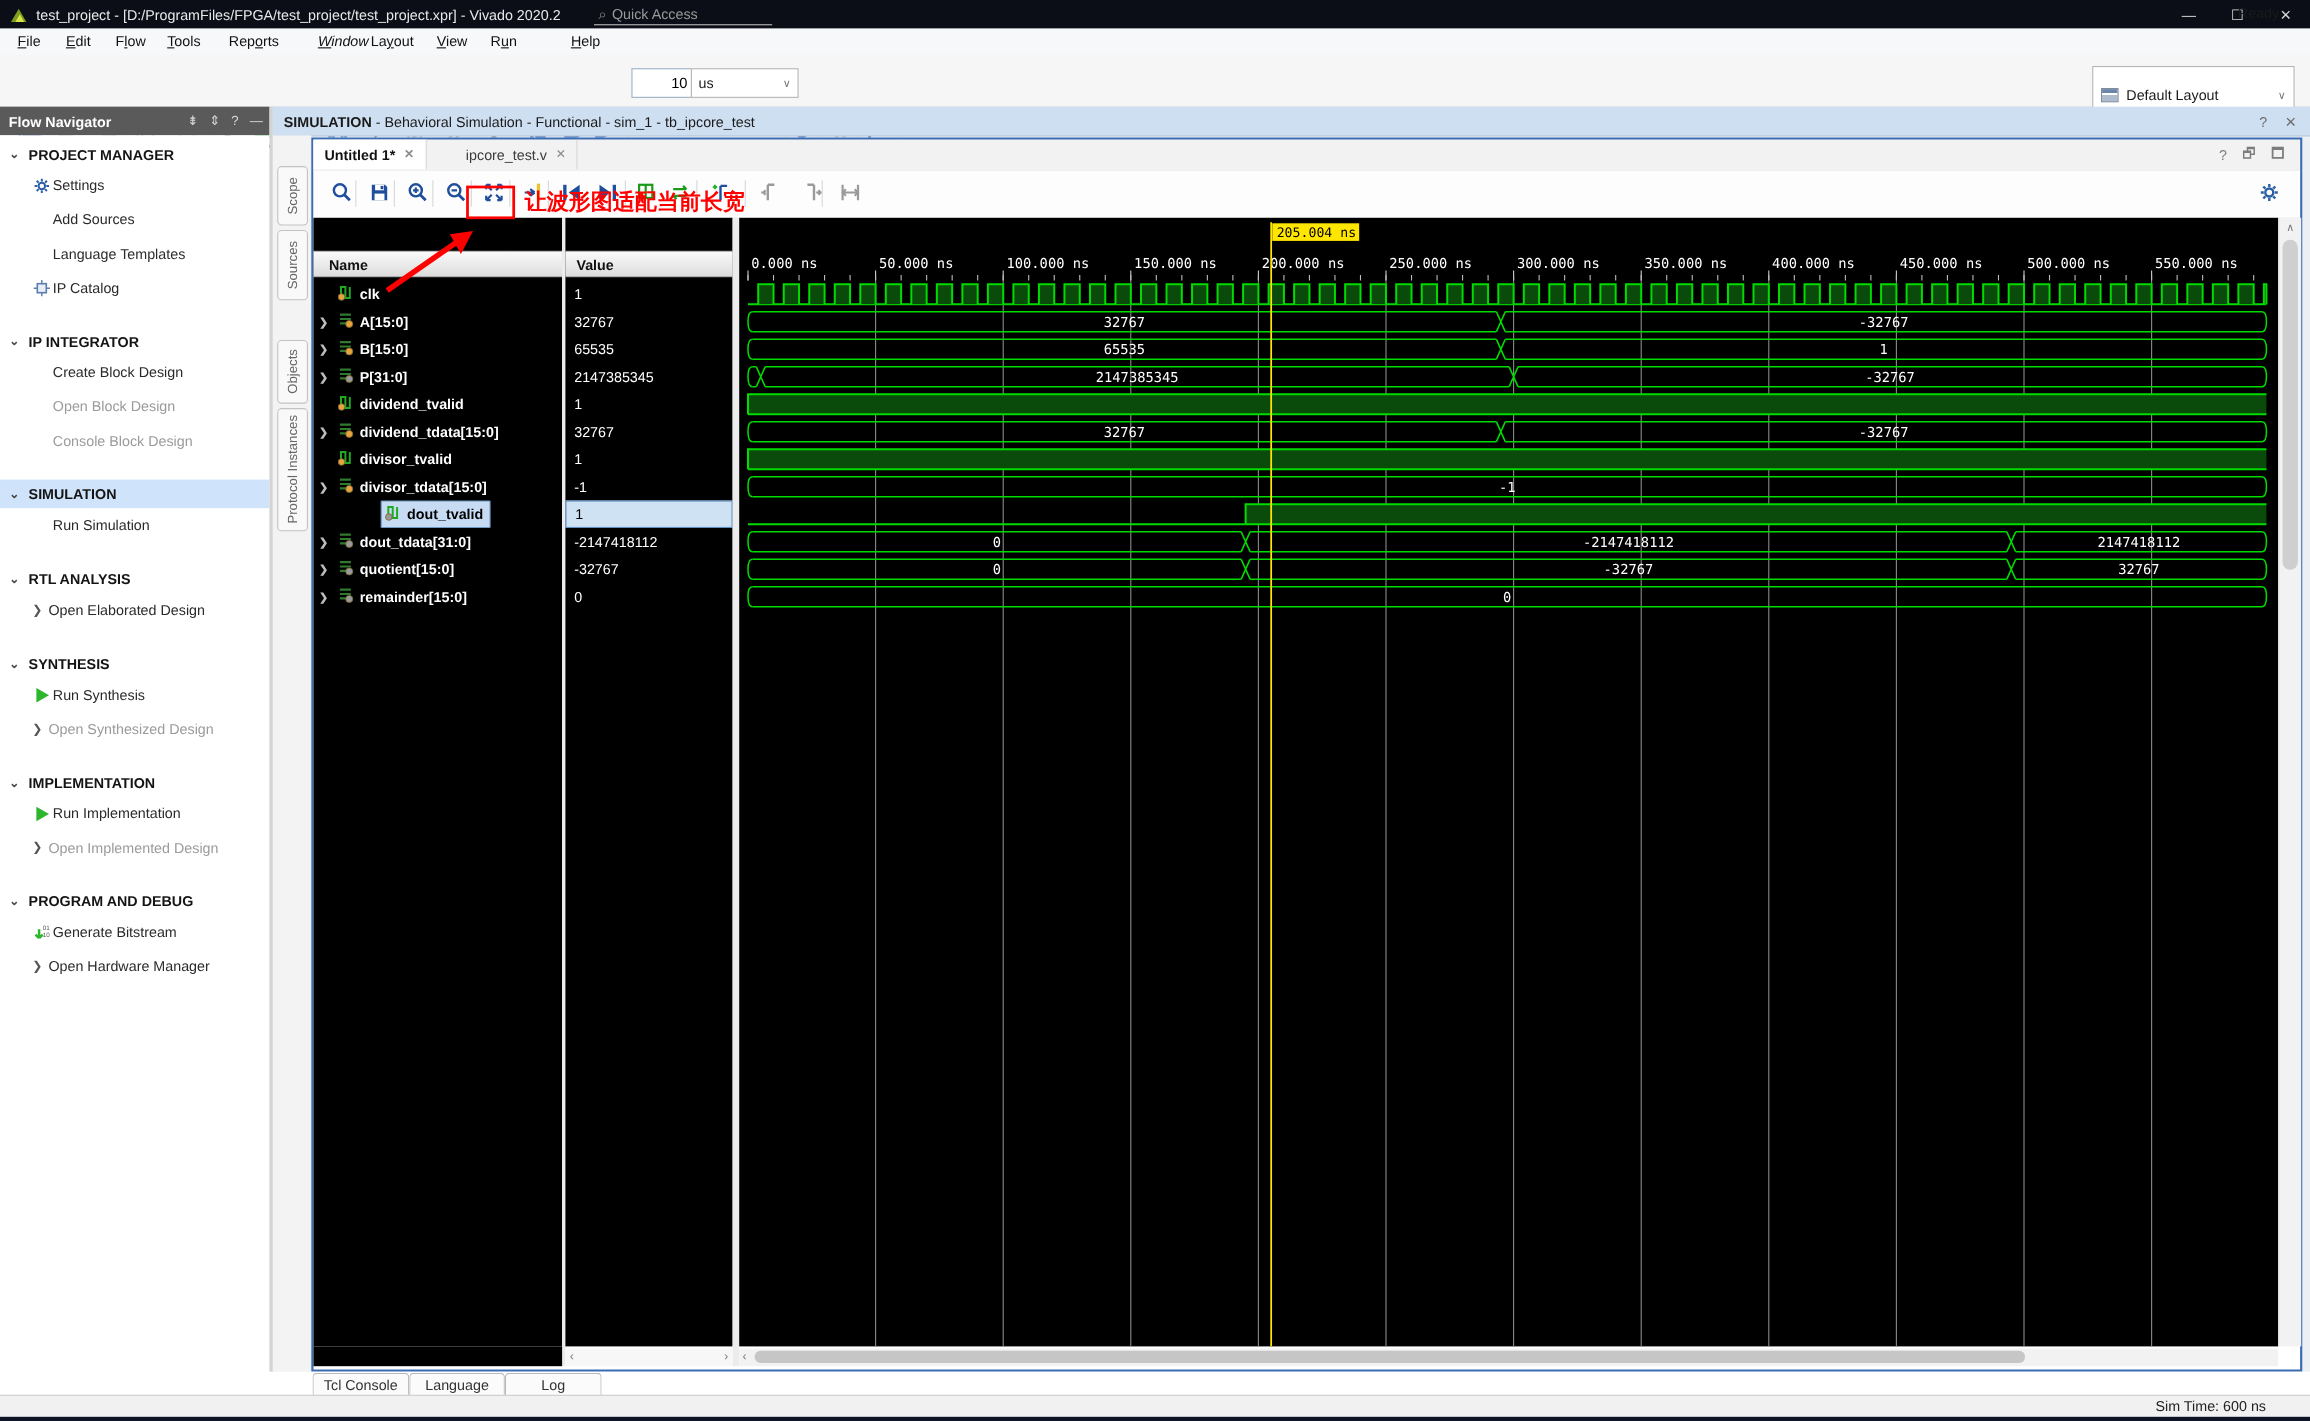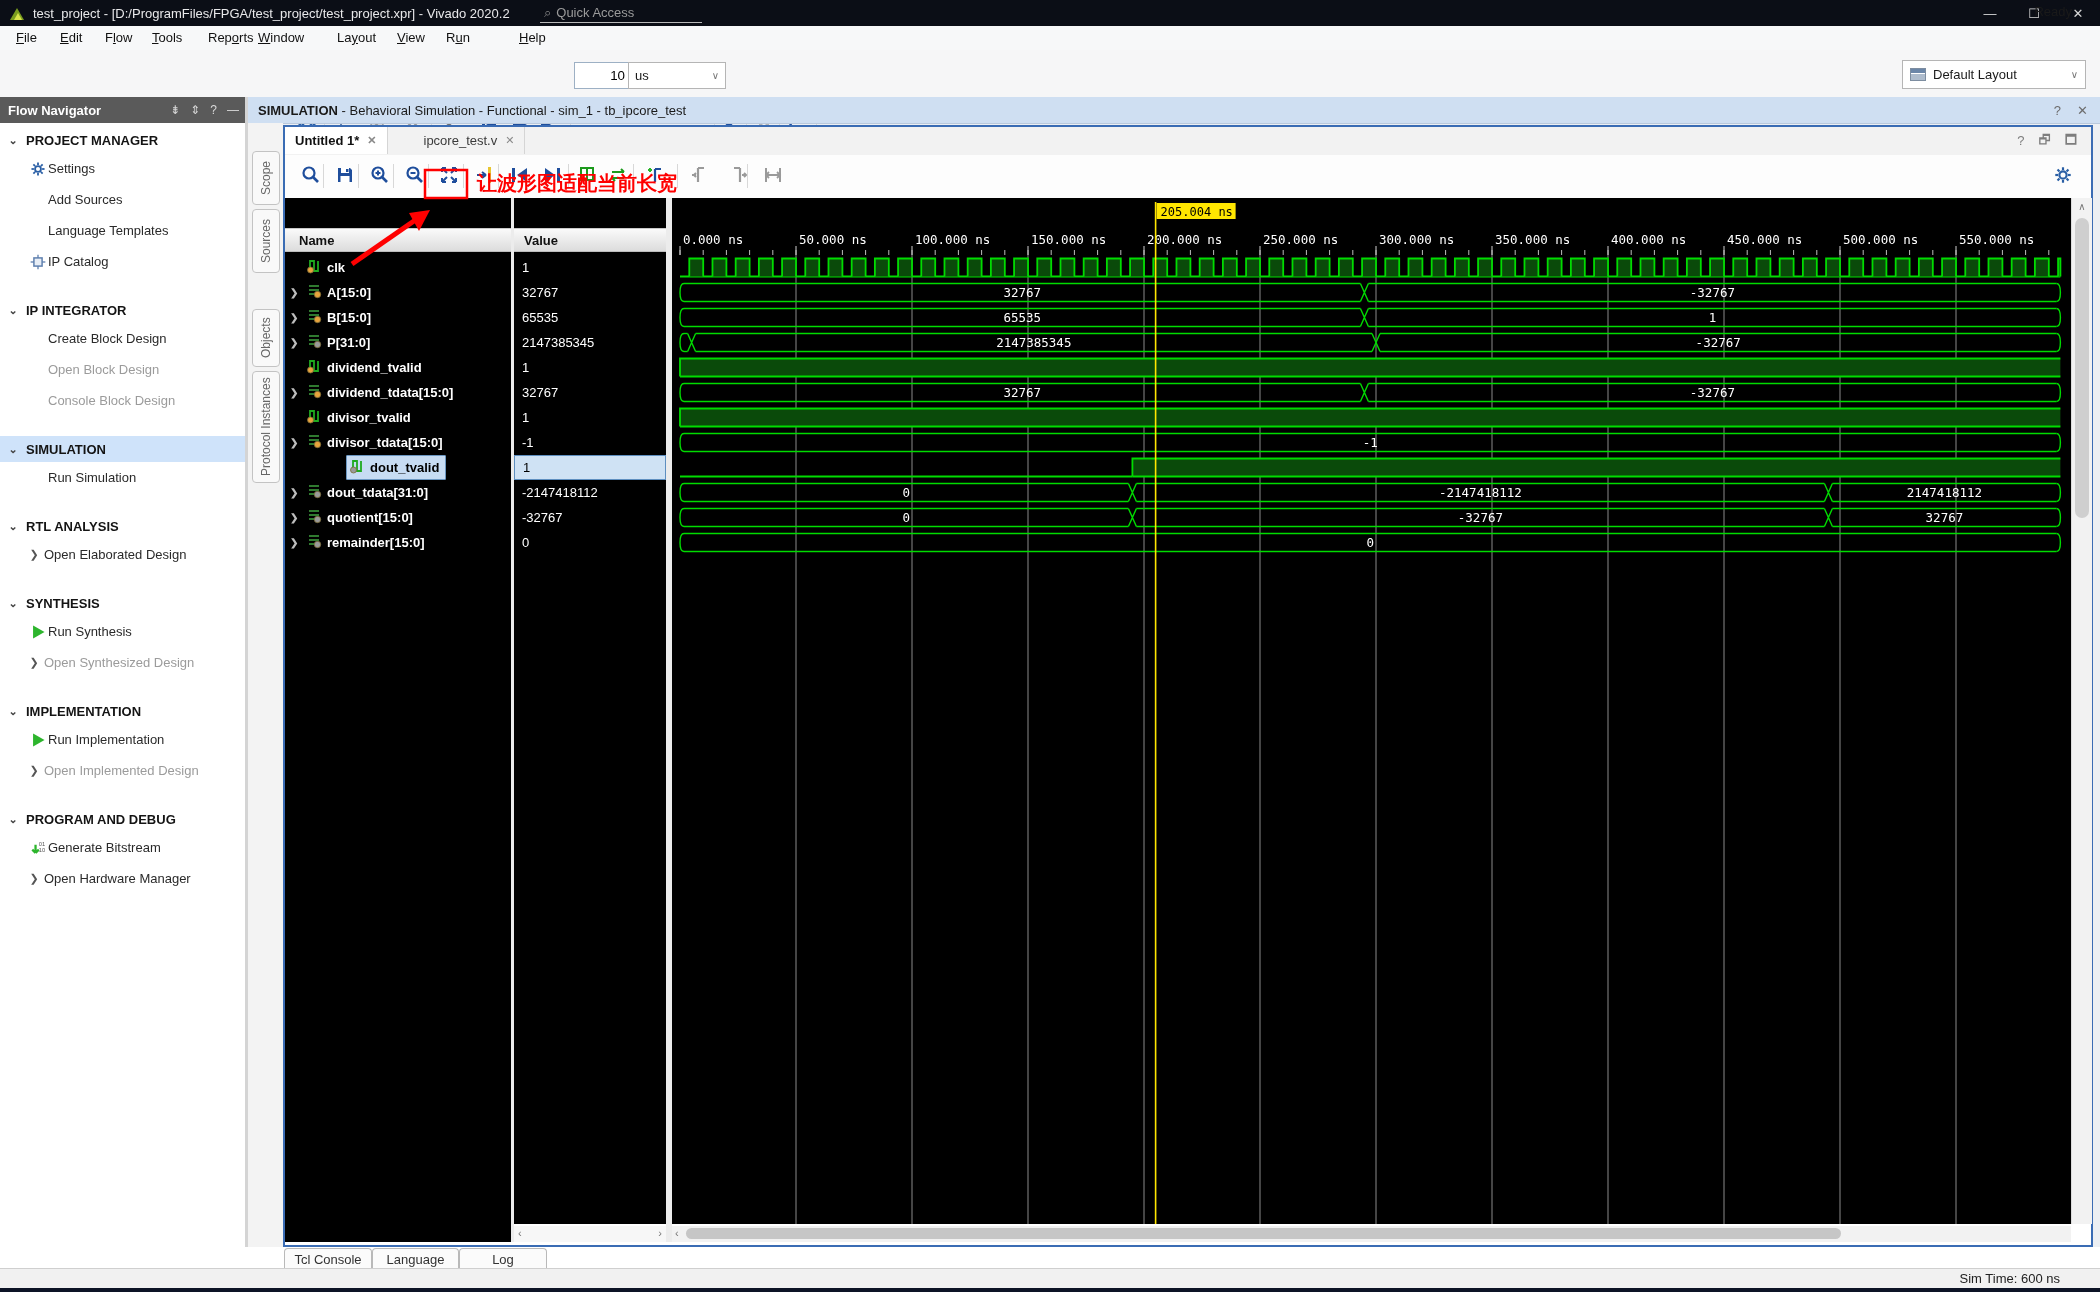--- a/index.html
+++ b/index.html
@@ -18,21 +18,21 @@
   #menubar{left:0;top:26px;width:2100px;height:24px;background:#f7f8f9;border-bottom:1px solid #e3e3e3;}
   .menu-item{position:absolute;top:3px;height:18px;line-height:18px;color:#111;}
   .menu-item u{text-decoration:underline;}
   #quick-access{position:absolute;left:540px;top:3px;width:158px;height:19px;border-bottom:1px solid #b9b9b9;color:#9a9a9a;display:flex;align-items:center;gap:5px;padding-left:4px;}
   #ready-status{position:absolute;right:28px;top:4px;color:#1a1a1a;}
   
   #toolbar{left:0;top:50px;width:2100px;height:47px;background:#f6f6f7;border-bottom:1px solid #c9c9c9;}
   .tbicon{position:absolute;top:61px;width:26px;height:26px;display:flex;align-items:center;justify-content:center;}
   #time-field{position:absolute;left:574px;top:62px;width:48px;height:23px;border:1px solid #9db0c4;background:#fff;text-align:right;padding-right:5px;line-height:23px;}
   #time-unit{position:absolute;left:628px;top:62px;width:84px;height:25px;border:1px solid #b5b5b5;background:#fff;display:flex;align-items:center;justify-content:space-between;padding:0 6px;}
-  #layout-select{position:absolute;right:14px;top:60px;width:168px;height:27px;border:1px solid #b5b5b5;background:#fff;display:flex;align-items:center;gap:7px;padding:0 7px;}
+  #layout-select{position:absolute;right:14px;top:60px;width:168px;height:27px;border:1px solid #b5b5b5;background:#fff;display:flex;align-items:center;gap:7px;padding:12px 7px;}
   .layicon{width:14px;height:11px;display:inline-block;background:linear-gradient(#6b86a8 0 4px,#fff 4px 5px,#aebccd 5px 11px);border:1px solid #7d8da0;}
   
   #flownav-header{left:0;top:97px;width:245px;height:26px;background:#5a5a5a;color:#fff;display:flex;align-items:center;font-weight:bold;}
   #flownav-header .hicons{position:absolute;right:6px;display:flex;gap:10px;font-weight:normal;color:#d9d9d9;font-size:12px;}
   #context-bar{left:248px;top:97px;width:1852px;height:26px;background:#cfdff2;display:flex;align-items:center;border-bottom:1px solid #b9c9dd;}
   #context-bar .cicons{position:absolute;right:12px;display:flex;gap:16px;color:#6d6d6d;}
   
   #flownav-panel{left:0;top:123px;width:245px;height:1145px;background:#fff;overflow:hidden;}
   #flownav-divider{left:245px;top:97px;width:3px;height:1171px;background:#d4d4d4;}
   .fn-section{margin-top:20px;}
@@ -112,21 +112,21 @@
       <div class="winbtn">✕</div>
     </div>
   </div>
 
   <div class="abs" id="menubar">
       <div class="menu-item" style="left: 16px;"><u>F</u>ile</div>
       <div class="menu-item" style="left: 60px;"><u>E</u>dit</div>
       <div class="menu-item" style="left: 105px;">F<u>l</u>ow</div>
       <div class="menu-item" style="left: 152px;"><u>T</u>ools</div>
       <div class="menu-item" style="left: 208px;">Rep<u>o</u>rts</div>
-      <div class="menu-item" style="left: 258px;"><u>W</u>indow</div>
+      <div class="menu-item" style="left: 289px; font-style: italic;"><u>W</u>indow</div>
       <div class="menu-item" style="left: 337px;">La<u>y</u>out</div>
       <div class="menu-item" style="left: 397px;"><u>V</u>iew</div>
       <div class="menu-item" style="left: 446px;">R<u>u</u>n</div>
       <div class="menu-item" style="left: 491px; margin-left: 28px;"><u>H</u>elp</div>
     </div>
   <div class="abs" id="toolbar">
       <div class="tbicon" style="left: 14px;">
         <svg width="22" height="22" viewBox="0 0 22 22">
           <path d="M2 6 h6 l2 2 h9 v3 H5 l-3 7 z" fill="none" stroke="#1f4e9c" stroke-width="1.8"></path>
           <path d="M5 11 h16 l-3 7 H2 z" fill="#dfe9f7" stroke="#1f4e9c" stroke-width="1.6"></path>

